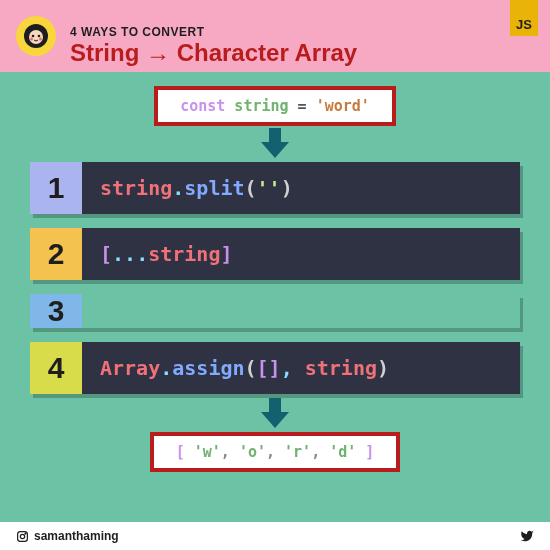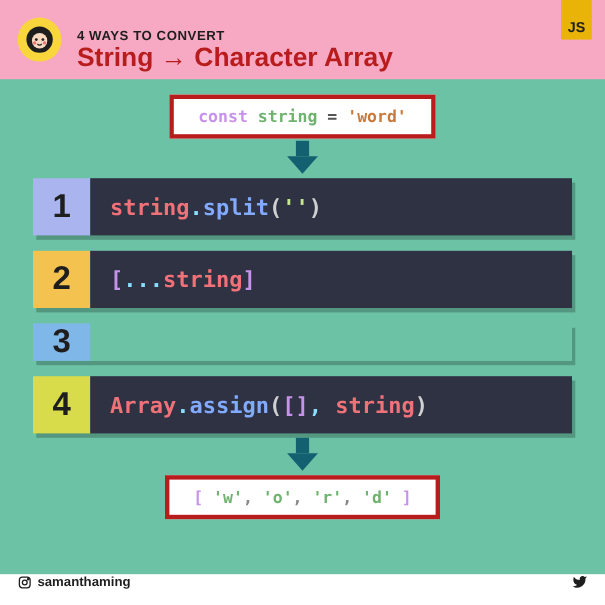--- a/index.html
+++ b/index.html
@@ -96,21 +96,21 @@
     padding: 14px 18px;
     font-size: 20px;
     font-weight: 600;
   }
   .footer {
     position: absolute;
     bottom: 0; left: 0; right: 0;
     background: #fff;
     height: 28px;
     display: flex;
-    align-items: flex-start;
+    align-items: center;
     justify-content: space-between;
     padding: 0 16px;
     font-family: -apple-system, Helvetica, Arial, sans-serif;
     font-size: 12px;
     font-weight: 600;
     color: #1e1e1e;
   }
   .footer-item { display: flex; align-items: center; gap: 5px; }
   
   .tk-kw { color: #c792ea; }        

